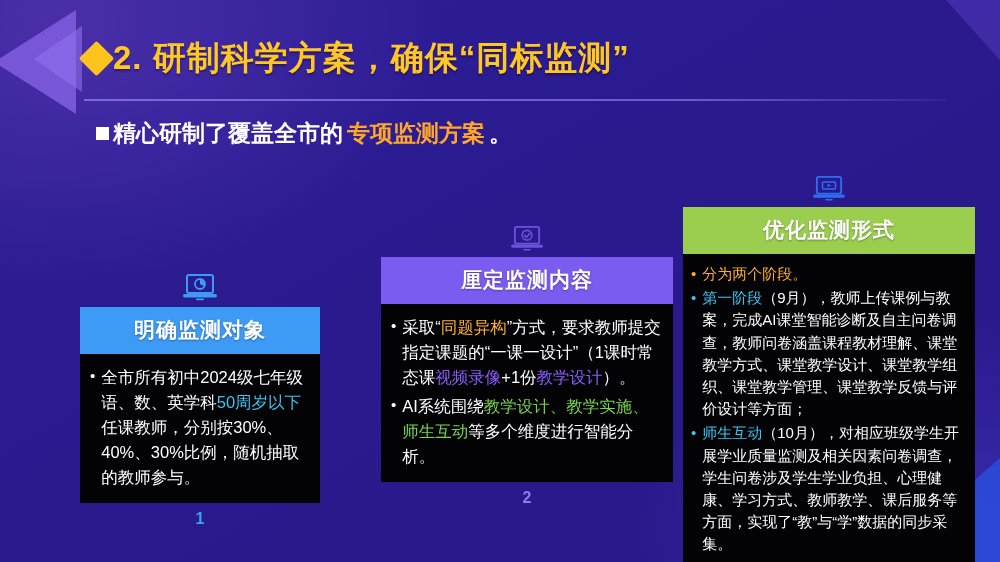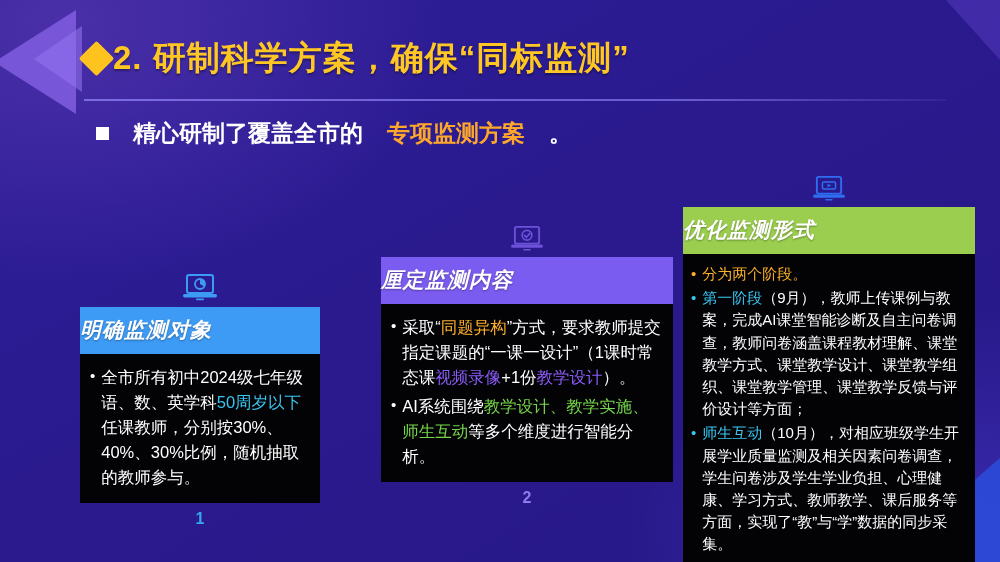--- a/index.html
+++ b/index.html
@@ -77,39 +77,38 @@
     letter-spacing:1px; white-space:nowrap;
     text-shadow:0 2px 2px rgba(0,0,0,.35);
   }
   .divider {
     position:absolute; left:84px; top:99px; width:862px; height:2px;
     background:linear-gradient(90deg,#7d6ce0 0%,#6a5bd0 70%,rgba(106,91,208,.15) 100%);
   }
 
   .sub-row {
     position:absolute; left:96px; top:118px;
-    display:flex; align-items:center; gap:24px;
+    display:flex; align-items:center; gap:4px;
     font-size:23px; font-weight:bold; white-space:nowrap;
   }
   .sq { width:13px;height:13px;background:#ffffff; flex:none; }
   .sub-white { color:#ffffff; }
   .sub-gold  { color:#ffa72a; }
 
   
   .card { position:absolute; display:flex; flex-direction:column; }
   .card .icon-wrap {
     display:flex; justify-content:center; align-items:flex-end;
     height:44px; margin-bottom:4px;
   }
   .card-head {
-    color:#ffffff; font-weight:bold;
+    text-align:center; color:#ffffff; font-weight:bold;
     font-size:21px; padding:9px 0 10px;
     text-shadow:0 1px 2px rgba(0,0,0,.35);
     letter-spacing:1px;
-    font-style:italic;
   }
   .card-body {
     background:#030306; color:#ffffff;
     padding:11px 12px 13px 10px;
     font-size:16.5px; line-height:1.52;
     flex:1;
   }
   .card-num {
     text-align:center; font-size:16px; font-weight:bold;
     margin-top:7px;

